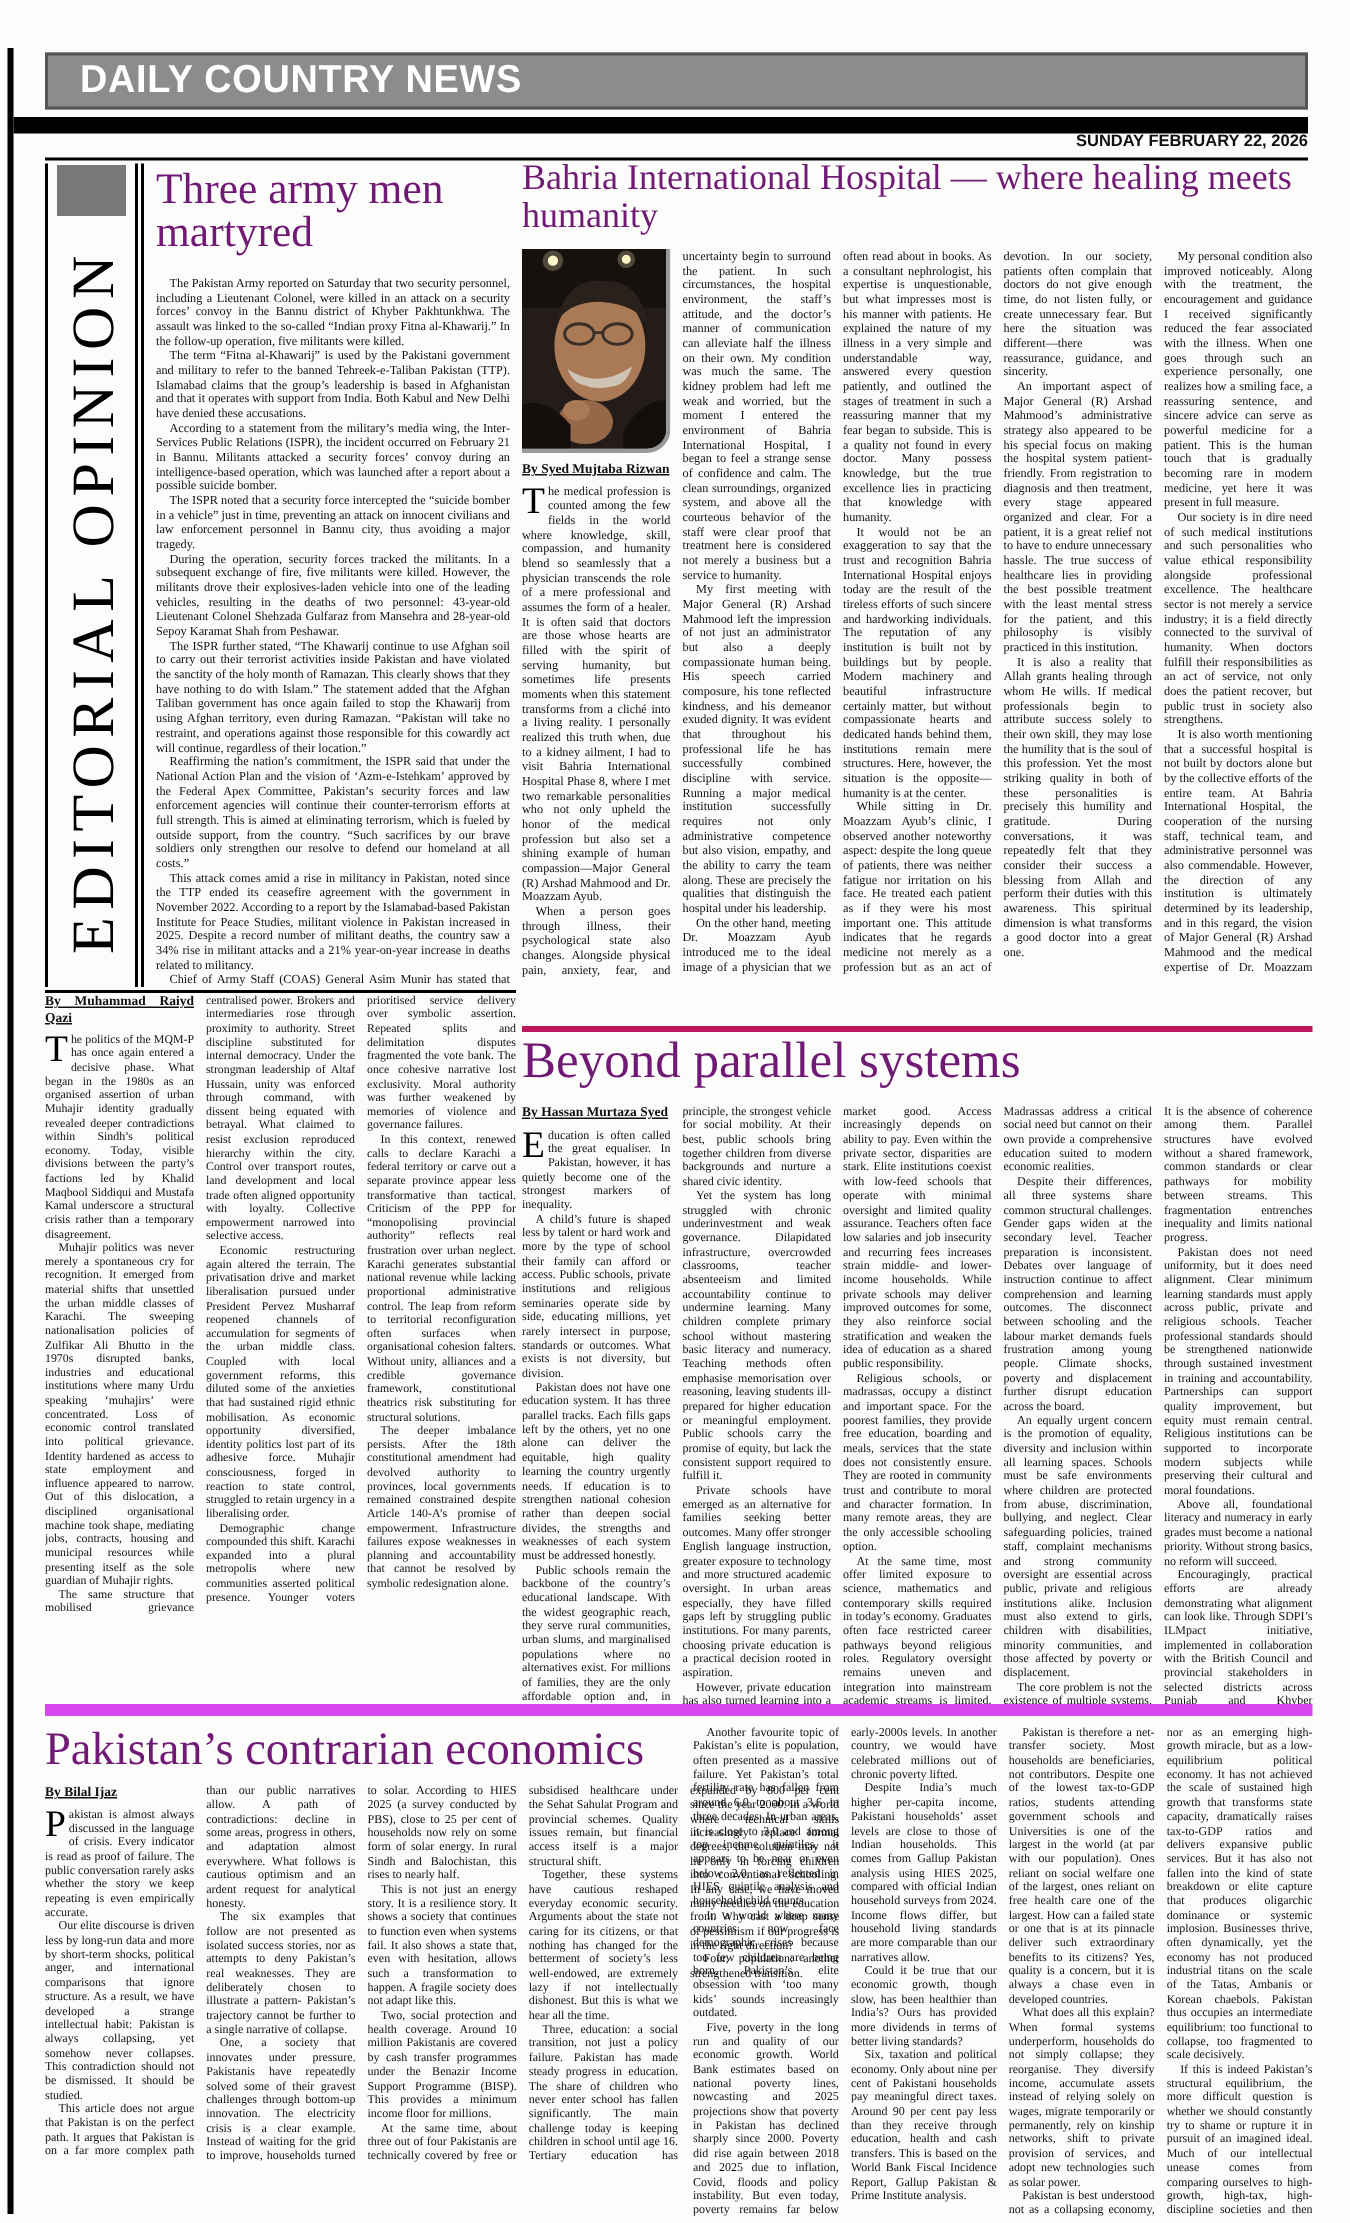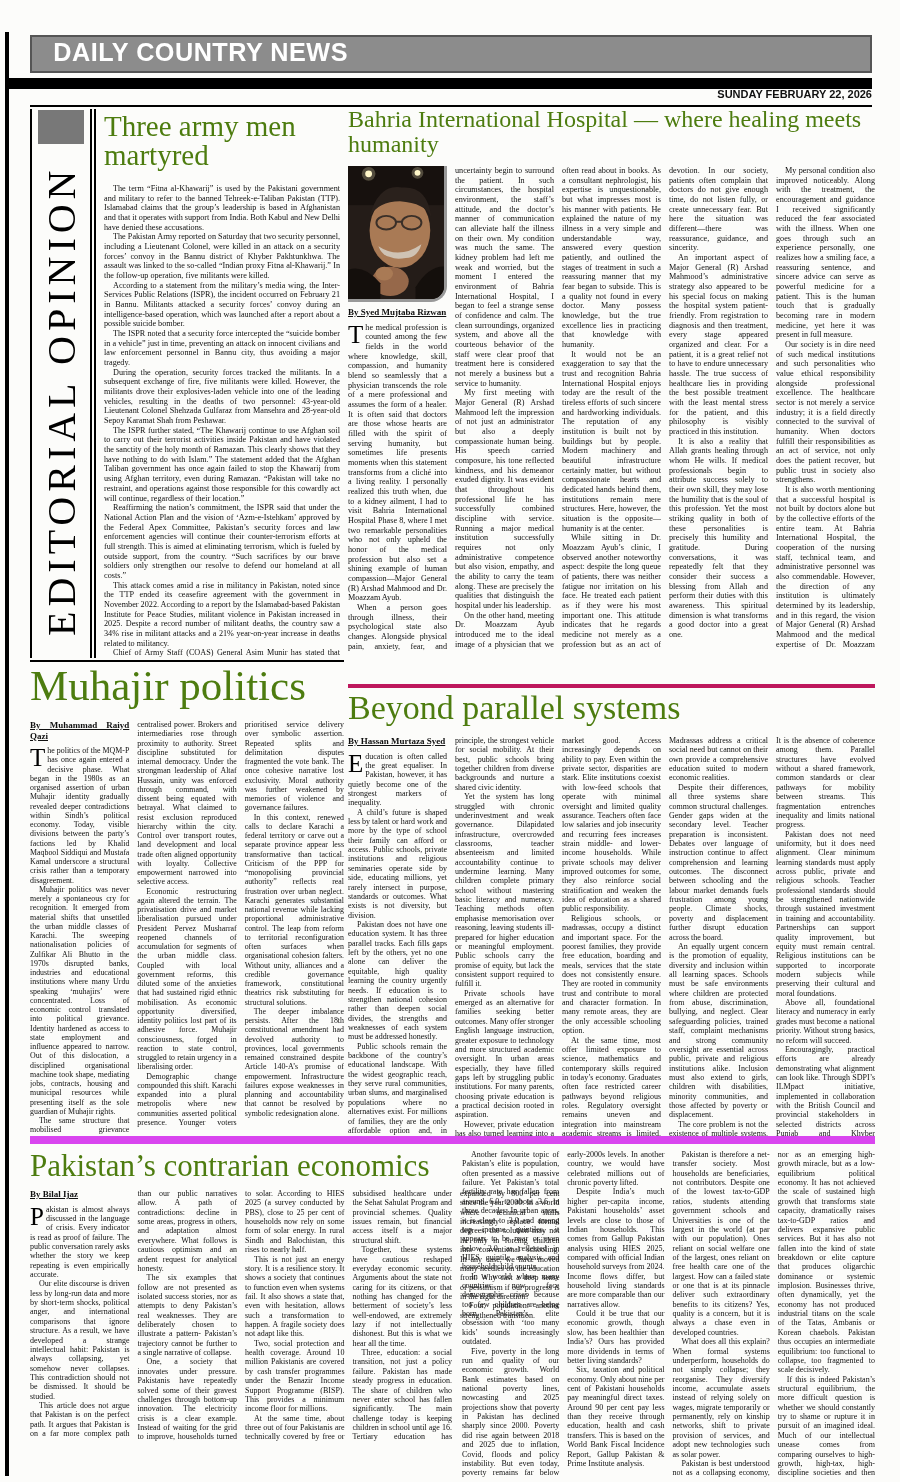--- a/index.html
+++ b/index.html
@@ -34,21 +34,21 @@
     display:flex; flex-direction:column; align-items:center;
   }
   .editorial-box { width:46px; height:34px; background:#787878; margin-top:1px; flex:none; }
   .editorial-label {
     flex:1; display:flex; align-items:center; justify-content:center;
     writing-mode:vertical-rl; transform:rotate(180deg);
     font-size:40px; letter-spacing:5px; white-space:nowrap; color:#000;
   }
 
   
-  h1 { font-weight:normal; color:#4d7c0f; }
+  h1 { font-weight:normal; color:#701a75; }
   .byline { font-weight:bold; text-decoration:underline; font-size:9px; margin:0 0 5px 0; break-inside:avoid; }
   .cols { text-align:justify; column-fill:auto; hyphens:auto; }
   .cols p, .single p { margin:0; text-indent:9px; }
   p.dropcap { text-indent:0; }
   p.dropcap::first-letter {
     float:left; font-size:25px; line-height:0.78; padding:2px 2px 0 0; color:#000;
   }
 
   
   .art1 { position:absolute; left:104px; top:112px; width:236px; height:546px; overflow:hidden; }
@@ -103,22 +103,22 @@
   <div class="top-rule"></div>
 
   <div class="editorial-strip">
     <div class="editorial-box"></div>
     <div class="editorial-label">EDITORIAL OPINION</div>
   </div>
 
   <section class="art1">
     <h1>Three army men martyred</h1>
     <div class="single">
+        <p>The Pakistan Army reported on Saturday that two security personnel, including a Lieutenant Colonel, were killed in an attack on a security forces’ convoy in the Bannu district of Khyber Pakhtunkhwa. The assault was linked to the so-called “Indian proxy Fitna al-Khawarij.” In the follow-up operation, five militants were killed.</p>
         <p>The term “Fitna al-Khawarij” is used by the Pakistani government and military to refer to the banned Tehreek-e-Taliban Pakistan (TTP). Islamabad claims that the group’s leadership is based in Afghanistan and that it operates with support from India. Both Kabul and New Delhi have denied these accusations.</p>
-        <p>The Pakistan Army reported on Saturday that two security personnel, including a Lieutenant Colonel, were killed in an attack on a security forces’ convoy in the Bannu district of Khyber Pakhtunkhwa. The assault was linked to the so-called “Indian proxy Fitna al-Khawarij.” In the follow-up operation, five militants were killed.</p>
         <p>According to a statement from the military’s media wing, the Inter-Services Public Relations (ISPR), the incident occurred on February 21 in Bannu. Militants attacked a security forces’ convoy during an intelligence-based operation, which was launched after a report about a possible suicide bomber.</p>
         <p>The ISPR noted that a security force intercepted the “suicide bomber in a vehicle” just in time, preventing an attack on innocent civilians and law enforcement personnel in Bannu city, thus avoiding a major tragedy.</p>
         <p>During the operation, security forces tracked the militants. In a subsequent exchange of fire, five militants were killed. However, the militants drove their explosives-laden vehicle into one of the leading vehicles, resulting in the deaths of two personnel: 43-year-old Lieutenant Colonel Shehzada Gulfaraz from Mansehra and 28-year-old Sepoy Karamat Shah from Peshawar.</p>
         <p>The ISPR further stated, “The Khawarij continue to use Afghan soil to carry out their terrorist activities inside Pakistan and have violated the sanctity of the holy month of Ramazan. This clearly shows that they have nothing to do with Islam.” The statement added that the Afghan Taliban government has once again failed to stop the Khawarij from using Afghan territory, even during Ramazan. “Pakistan will take no restraint, and operations against those responsible for this cowardly act will continue, regardless of their location.”</p>
         <p>Reaffirming the nation’s commitment, the ISPR said that under the National Action Plan and the vision of ‘Azm-e-Istehkam’ approved by the Federal Apex Committee, Pakistan’s security forces and law enforcement agencies will continue their counter-terrorism efforts at full strength. This is aimed at eliminating terrorism, which is fueled by outside support, from the country. “Such sacrifices by our brave soldiers only strengthen our resolve to defend our homeland at all costs.”</p>
         <p>This attack comes amid a rise in militancy in Pakistan, noted since the TTP ended its ceasefire agreement with the government in November 2022. According to a report by the Islamabad-based Pakistan Institute for Peace Studies, militant violence in Pakistan increased in 2025. Despite a record number of militant deaths, the country saw a 34% rise in militant attacks and a 21% year-on-year increase in deaths related to militancy.</p>
         <p>Chief of Army Staff (COAS) General Asim Munir has stated that those who planned and facilitated the Bannu attack will be brought to justice quickly, no matter where they are. He also emphasized that using Afghan territory for militant activities against Pakistan is completely unacceptable.</p>
       </div>
   </section>
 
@@ -156,21 +156,20 @@
           <p>An important aspect of Major General (R) Arshad Mahmood’s administrative strategy also appeared to be his special focus on making the hospital system patient-friendly. From registration to diagnosis and then treatment, every stage appeared organized and clear. For a patient, it is a great relief not to have to endure unnecessary hassle. The true success of healthcare lies in providing the best possible treatment with the least mental stress for the patient, and this philosophy is visibly practiced in this institution.</p>
           <p>It is also a reality that Allah grants healing through whom He wills. If medical professionals begin to attribute success solely to their own skill, they may lose the humility that is the soul of this profession. Yet the most striking quality in both of these personalities is precisely this humility and gratitude. During conversations, it was repeatedly felt that they consider their success a blessing from Allah and perform their duties with this awareness. This spiritual dimension is what transforms a good doctor into a great one.</p>
           <p>My personal condition also improved noticeably. Along with the treatment, the encouragement and guidance I received significantly reduced the fear associated with the illness. When one goes through such an experience personally, one realizes how a smiling face, a reassuring sentence, and sincere advice can serve as powerful medicine for a patient. This is the human touch that is gradually becoming rare in modern medicine, yet here it was present in full measure.</p>
           <p>Our society is in dire need of such medical institutions and such personalities who value ethical responsibility alongside professional excellence. The healthcare sector is not merely a service industry; it is a field directly connected to the survival of humanity. When doctors fulfill their responsibilities as an act of service, not only does the patient recover, but public trust in society also strengthens.</p>
           <p>It is also worth mentioning that a successful hospital is not built by doctors alone but by the collective efforts of the entire team. At Bahria International Hospital, the cooperation of the nursing staff, technical team, and administrative personnel was also commendable. However, the direction of any institution is ultimately determined by its leadership, and in this regard, the vision of Major General (R) Arshad Mahmood and the medical expertise of Dr. Moazzam Ayub appear to provide a strong foundation.</p>
         </div>
     </div>
   </section>
 
   <section class="art3">
-    <h1>Muhajir politics</h1>
     <div class="cols">
       <div class="byline">By Muhammad Raiyd Qazi</div>
       <div>
           <p class="dropcap">The politics of the MQM-P has once again entered a decisive phase. What began in the 1980s as an organised assertion of urban Muhajir identity gradually revealed deeper contradictions within Sindh’s political economy. Today, visible divisions between the party’s factions led by Khalid Maqbool Siddiqui and Mustafa Kamal underscore a structural crisis rather than a temporary disagreement.</p>
           <p>Muhajir politics was never merely a spontaneous cry for recognition. It emerged from material shifts that unsettled the urban middle classes of Karachi. The sweeping nationalisation policies of Zulfikar Ali Bhutto in the 1970s disrupted banks, industries and educational institutions where many Urdu speaking ‘muhajirs’ were concentrated. Loss of economic control translated into political grievance. Identity hardened as access to state employment and influence appeared to narrow. Out of this dislocation, a disciplined organisational machine took shape, mediating jobs, contracts, housing and municipal resources while presenting itself as the sole guardian of Muhajir rights.</p>
           <p>The same structure that mobilised grievance centralised power. Brokers and intermediaries rose through proximity to authority. Street discipline substituted for internal democracy. Under the strongman leadership of Altaf Hussain, unity was enforced through command, with dissent being equated with betrayal. What claimed to resist exclusion reproduced hierarchy within the city. Control over transport routes, land development and local trade often aligned opportunity with loyalty. Collective empowerment narrowed into selective access.</p>
           <p>Economic restructuring again altered the terrain. The privatisation drive and market liberalisation pursued under President Pervez Musharraf reopened channels of accumulation for segments of the urban middle class. Coupled with local government reforms, this diluted some of the anxieties that had sustained rigid ethnic mobilisation. As economic opportunity diversified, identity politics lost part of its adhesive force. Muhajir consciousness, forged in reaction to state control, struggled to retain urgency in a liberalising order.</p>
           <p>Demographic change compounded this shift. Karachi expanded into a plural metropolis where new communities asserted political presence. Younger voters prioritised service delivery over symbolic assertion. Repeated splits and delimitation disputes fragmented the vote bank. The once cohesive narrative lost exclusivity. Moral authority was further weakened by memories of violence and governance failures.</p>
           <p>In this context, renewed calls to declare Karachi a federal territory or carve out a separate province appear less transformative than tactical. Criticism of the PPP for “monopolising provincial authority” reflects real frustration over urban neglect. Karachi generates substantial national revenue while lacking proportional administrative control. The leap from reform to territorial reconfiguration often surfaces when organisational cohesion falters. Without unity, alliances and a credible governance framework, constitutional theatrics risk substituting for structural solutions.</p>
           <p>The deeper imbalance persists. After the 18th constitutional amendment had devolved authority to provinces, local governments remained constrained despite Article 140-A’s promise of empowerment. Infrastructure failures expose weaknesses in planning and accountability that cannot be resolved by symbolic redesignation alone.</p>

